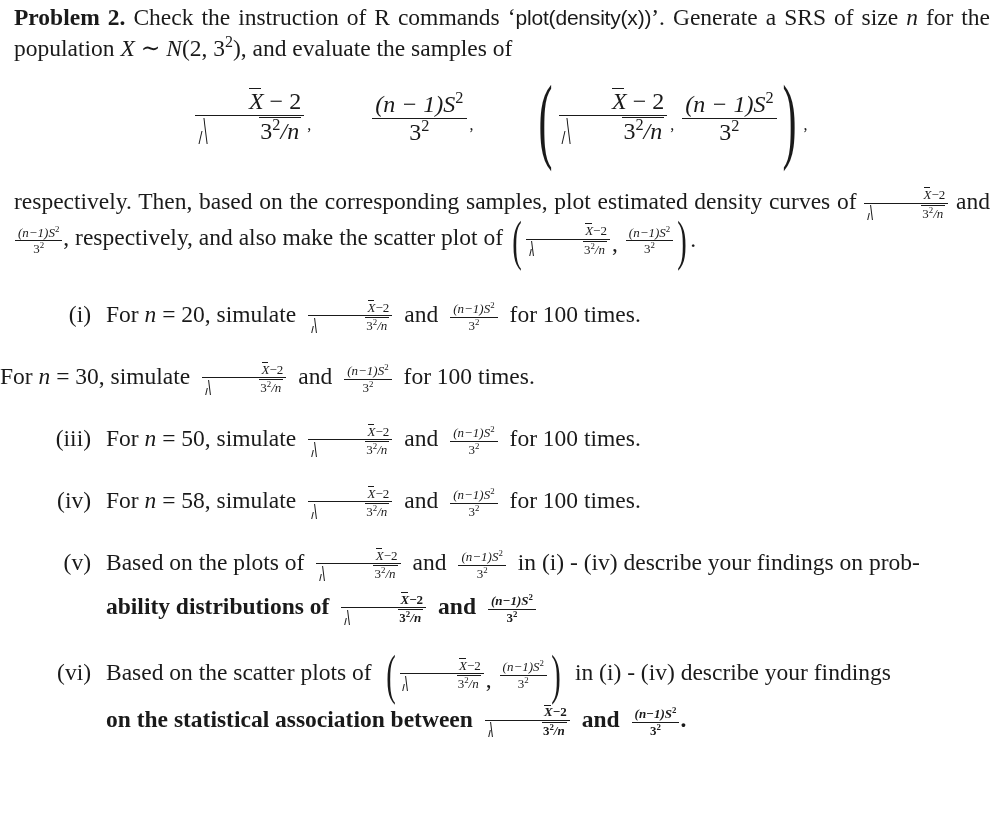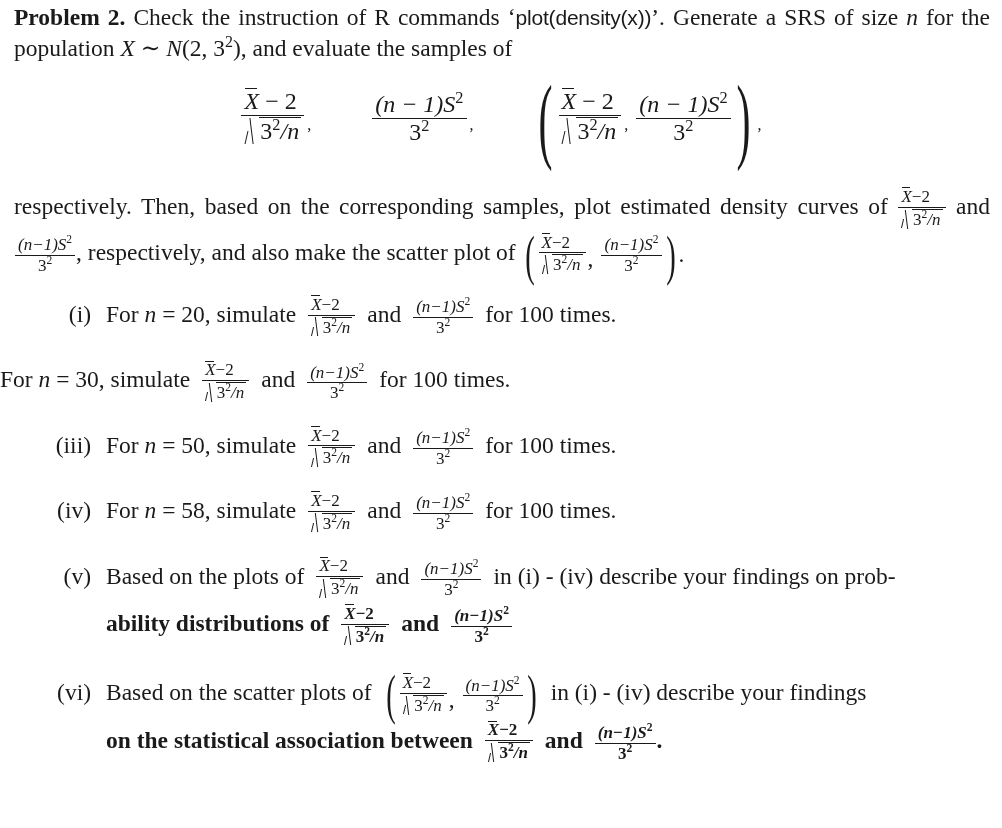--- a/index.html
+++ b/index.html
@@ -94,21 +94,21 @@
   .mrow {
     display: inline-flex;
     align-items: center;
     vertical-align: middle;
     white-space: nowrap;
   }
   
   .frac {
     display: inline-flex;
     flex-direction: column;
-    align-items: flex-start;
+    align-items: flex-end;
     vertical-align: middle;
     line-height: 1.05;
     margin: 0 1px;
   }
   .frac .num {
     padding: 0 3px 1px 3px;
     white-space: nowrap;
   }
   .frac .den {
     padding: 1px 3px 0 3px;
@@ -116,27 +116,28 @@
     white-space: nowrap;
     width: 100%;
     box-sizing: border-box;
     text-align: center;
   }
   
   .frac.d { font-size: 24px; }
   .frac.d .num { font-size: 24px; }
   .frac.d .den { font-size: 24px; }
   
-  .frac.s { font-size: 17px; position: relative; top: 1px; }
+  .frac.s { font-size: 13px; position: relative; top: 1px; }
 
   
   .sqrt {
     display: inline-flex;
     align-items: stretch;
     white-space: nowrap;
+    gap: 46px;
   }
   .sqrt .radsign {
     display: inline-block;
     position: relative;
     width: 0.62em;
     align-self: stretch;
   }
   .sqrt .radsign::before {
     content: "";
     position: absolute;

